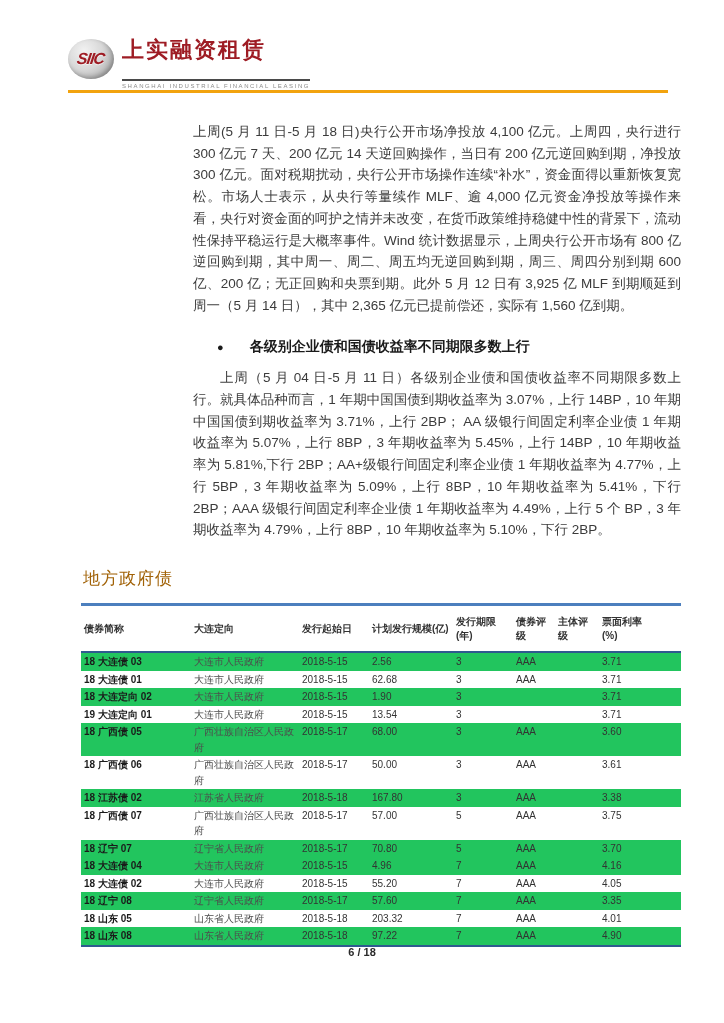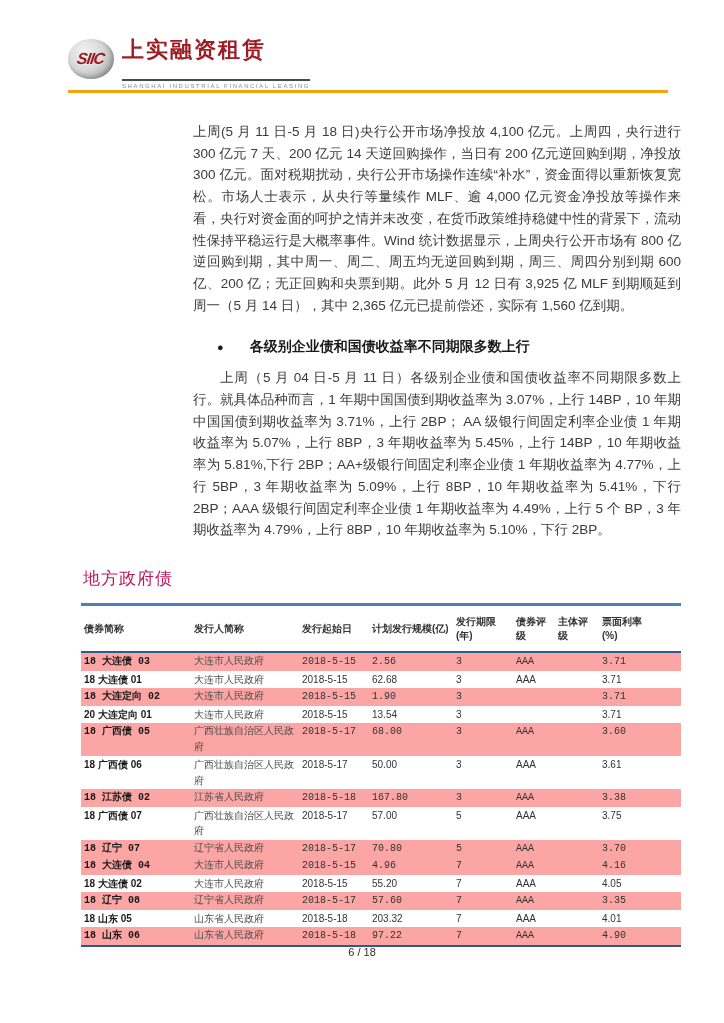--- a/index.html
+++ b/index.html
@@ -49,44 +49,44 @@
   }
   .body-p.indent { text-indent: 2em; }
   .bullet-heading {
     margin: 22px 0 11px 136px;
     font-size: 14px; font-weight: bold; color: #1a1a1a;
     display: flex; align-items: baseline;
   }
   .bullet-heading .bullet { font-size: 11px; margin-right: 26px; color: #1a1a1a; }
 
   
-  .section-title { font-size: 17px; font-weight: 400; color: #be185d; margin: 26px 0 13px 2px; letter-spacing: 1px; }
+  .section-title { font-size: 17px; font-weight: 400; color: #a16207; margin: 26px 0 13px 2px; letter-spacing: 1px; }
   table.bond-table {
     width: 600px; border-collapse: collapse; table-layout: fixed;
     border-top: 3px solid #4c7fbe;
     border-bottom: 2px solid #2e5a8f;
     font-size: 10px;
   }
   table.bond-table thead tr { height: 48px; border-bottom: 2px solid #2e5a8f; }
   table.bond-table th {
     text-align: left; vertical-align: middle; font-weight: bold; color: #333;
     padding: 2px 3px; line-height: 14px;
   }
   table.bond-table th.c7 { padding-right: 26px; }
   table.bond-table td {
     padding: 1px 3px; line-height: 15.5px; vertical-align: top; color: #333;
   }
   table.bond-table td.c0 { font-weight: bold; color: #1a1a1a; }
   table.bond-table td.c1 { color: #4d4d4d; }
-  table.bond-table tr.stripe { background: #fca5a5; font-family: Liberation Mono, monospace; }
+  table.bond-table tr.stripe { background: #22c55e; }
 
   
   .page-footer {
     position: absolute; top: 946px; left: 0; width: 724px;
-    text-align: center; font-size: 11px; font-weight: normal; color: #2b2b2b;
+    text-align: center; font-size: 11px; font-weight: bold; color: #2b2b2b;
   }
 </style>
 </head>
 <body>
 
 <div class="page">
 
   <div class="hdr">
     <div class="logo">
       <div class="logo-globe">
@@ -119,21 +119,21 @@
           <col style="width:70px">
           <col style="width:84px">
         <col style="width:60px">
           <col style="width:42px">
           <col style="width:44px">
           <col style="width:82px">
       </colgroup>
       <thead>
         <tr id="thead-row">
             <th class="c0">债券简称</th>
-            <th class="c1">发行人简称</th>
+            <th class="c1">大连定向</th>
             <th class="c2">发行起始日</th>
             <th class="c3">计划发行规模(亿)</th>
             <th class="c4">发行期限(年)</th>
             <th class="c5">债券评级</th>
             <th class="c6">主体评级</th>
             <th class="c7">票面利率(%)</th>
           </tr>
       </thead>
       <tbody id="tbody-rows">
           <tr class="stripe">
@@ -160,21 +160,21 @@
             <td class="c0">18 大连定向 02</td>
             <td class="c1">大连市人民政府</td>
             <td class="c2">2018-5-15</td>
             <td class="c3">1.90</td>
             <td class="c4">3</td>
             <td class="c5"></td>
             <td class="c6"></td>
             <td class="c7">3.71</td>
           </tr>
           <tr>
-            <td class="c0">20 大连定向 01</td>
+            <td class="c0">19 大连定向 01</td>
             <td class="c1">大连市人民政府</td>
             <td class="c2">2018-5-15</td>
             <td class="c3">13.54</td>
             <td class="c4">3</td>
             <td class="c5"></td>
             <td class="c6"></td>
             <td class="c7">3.71</td>
           </tr>
           <tr class="stripe">
             <td class="c0">18 广西债 05</td>
@@ -260,21 +260,21 @@
             <td class="c0">18 山东 05</td>
             <td class="c1">山东省人民政府</td>
             <td class="c2">2018-5-18</td>
             <td class="c3">203.32</td>
             <td class="c4">7</td>
             <td class="c5">AAA</td>
             <td class="c6"></td>
             <td class="c7">4.01</td>
           </tr>
           <tr class="stripe">
-            <td class="c0">18 山东 06</td>
+            <td class="c0">18 山东 08</td>
             <td class="c1">山东省人民政府</td>
             <td class="c2">2018-5-18</td>
             <td class="c3">97.22</td>
             <td class="c4">7</td>
             <td class="c5">AAA</td>
             <td class="c6"></td>
             <td class="c7">4.90</td>
           </tr>
         </tbody>
     </table>

